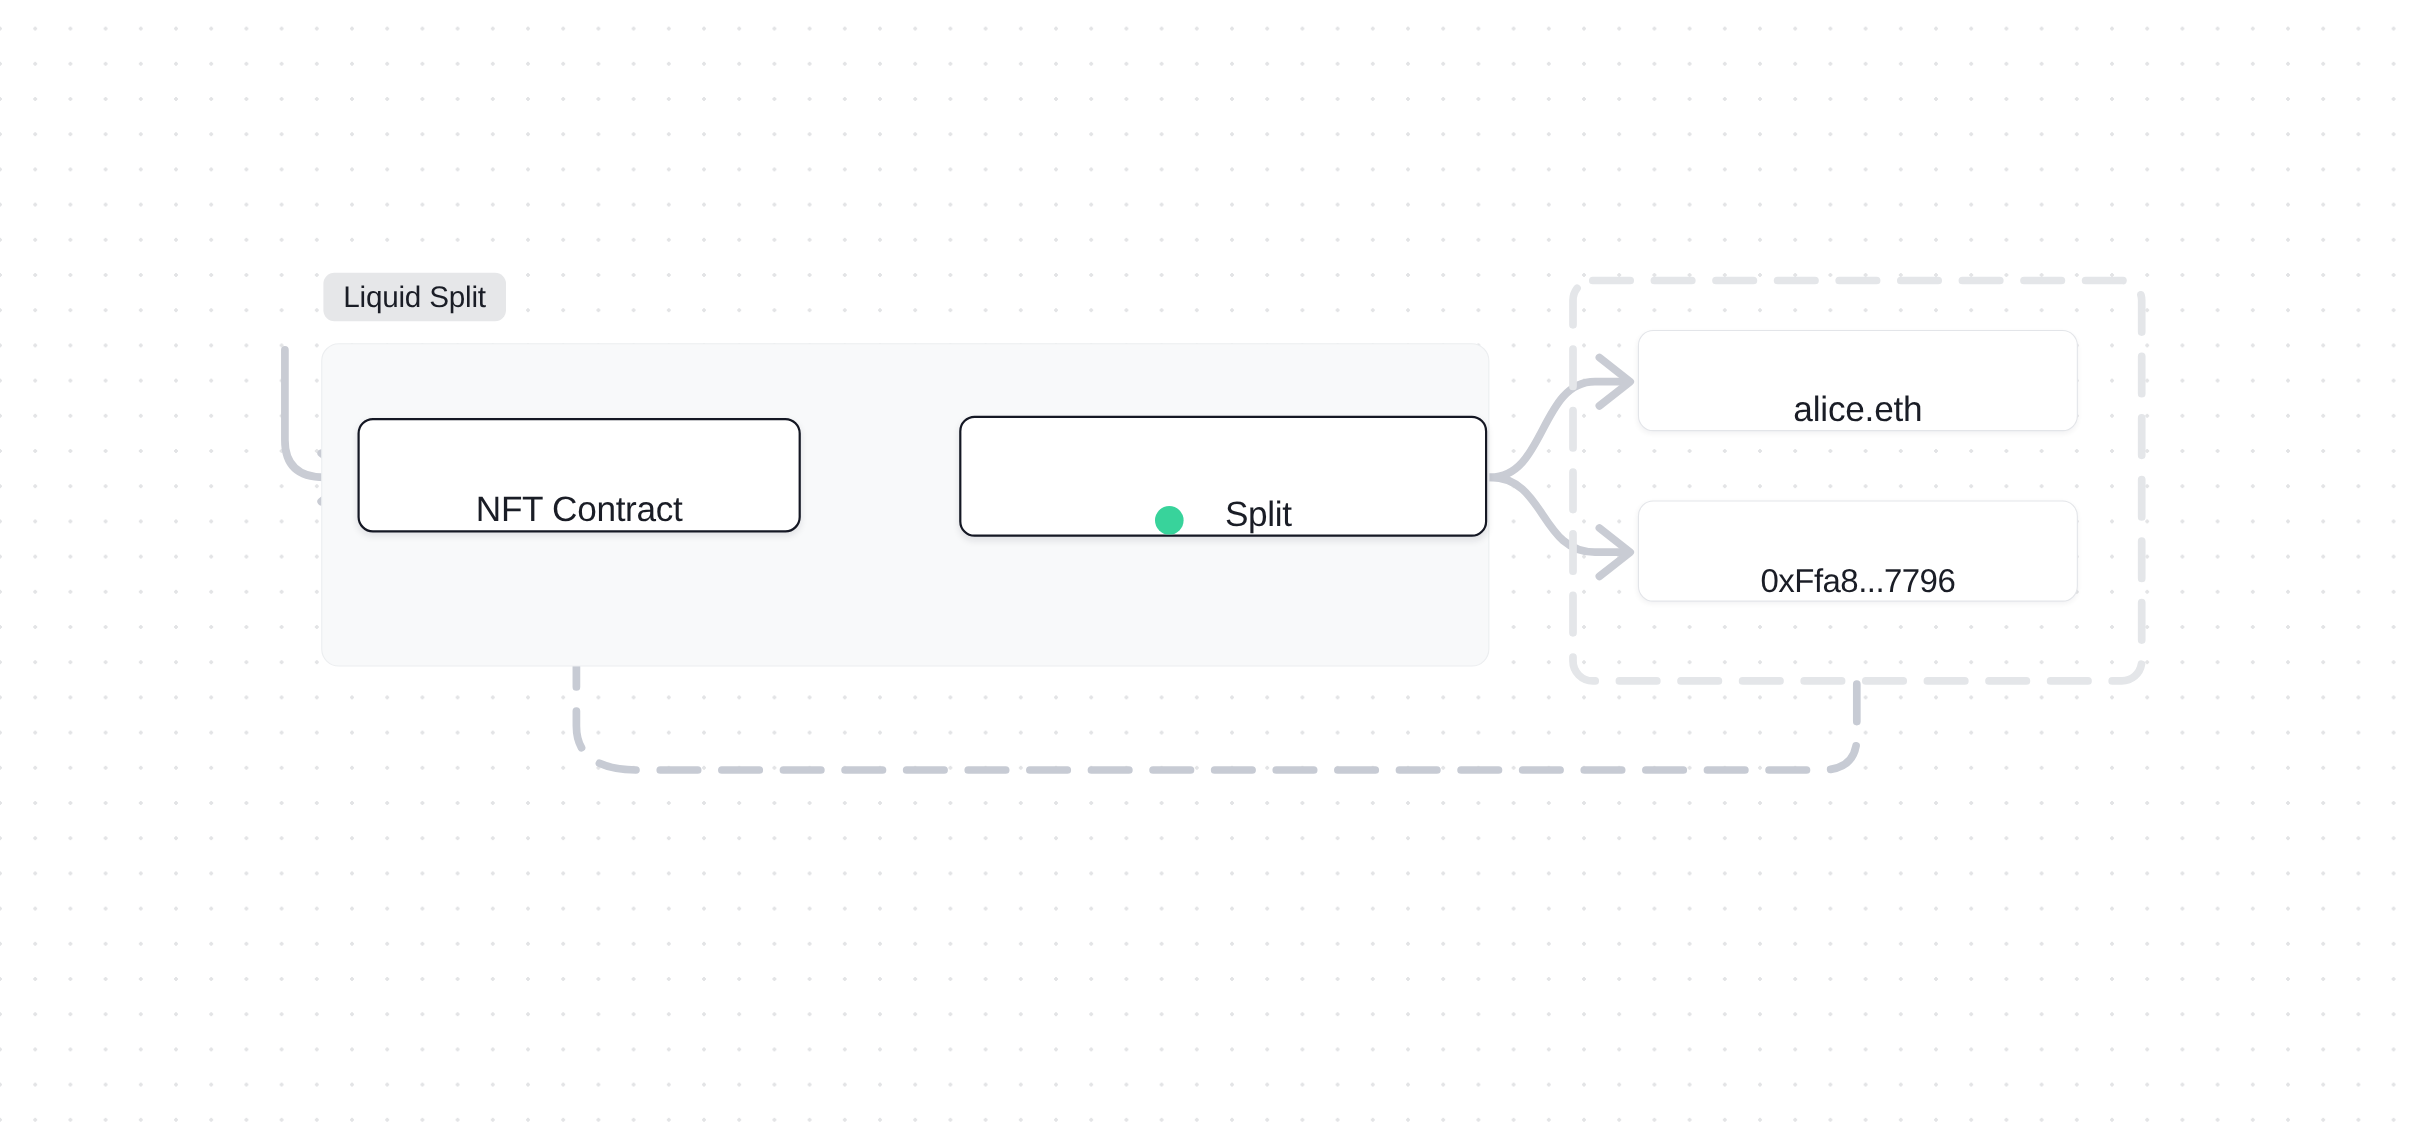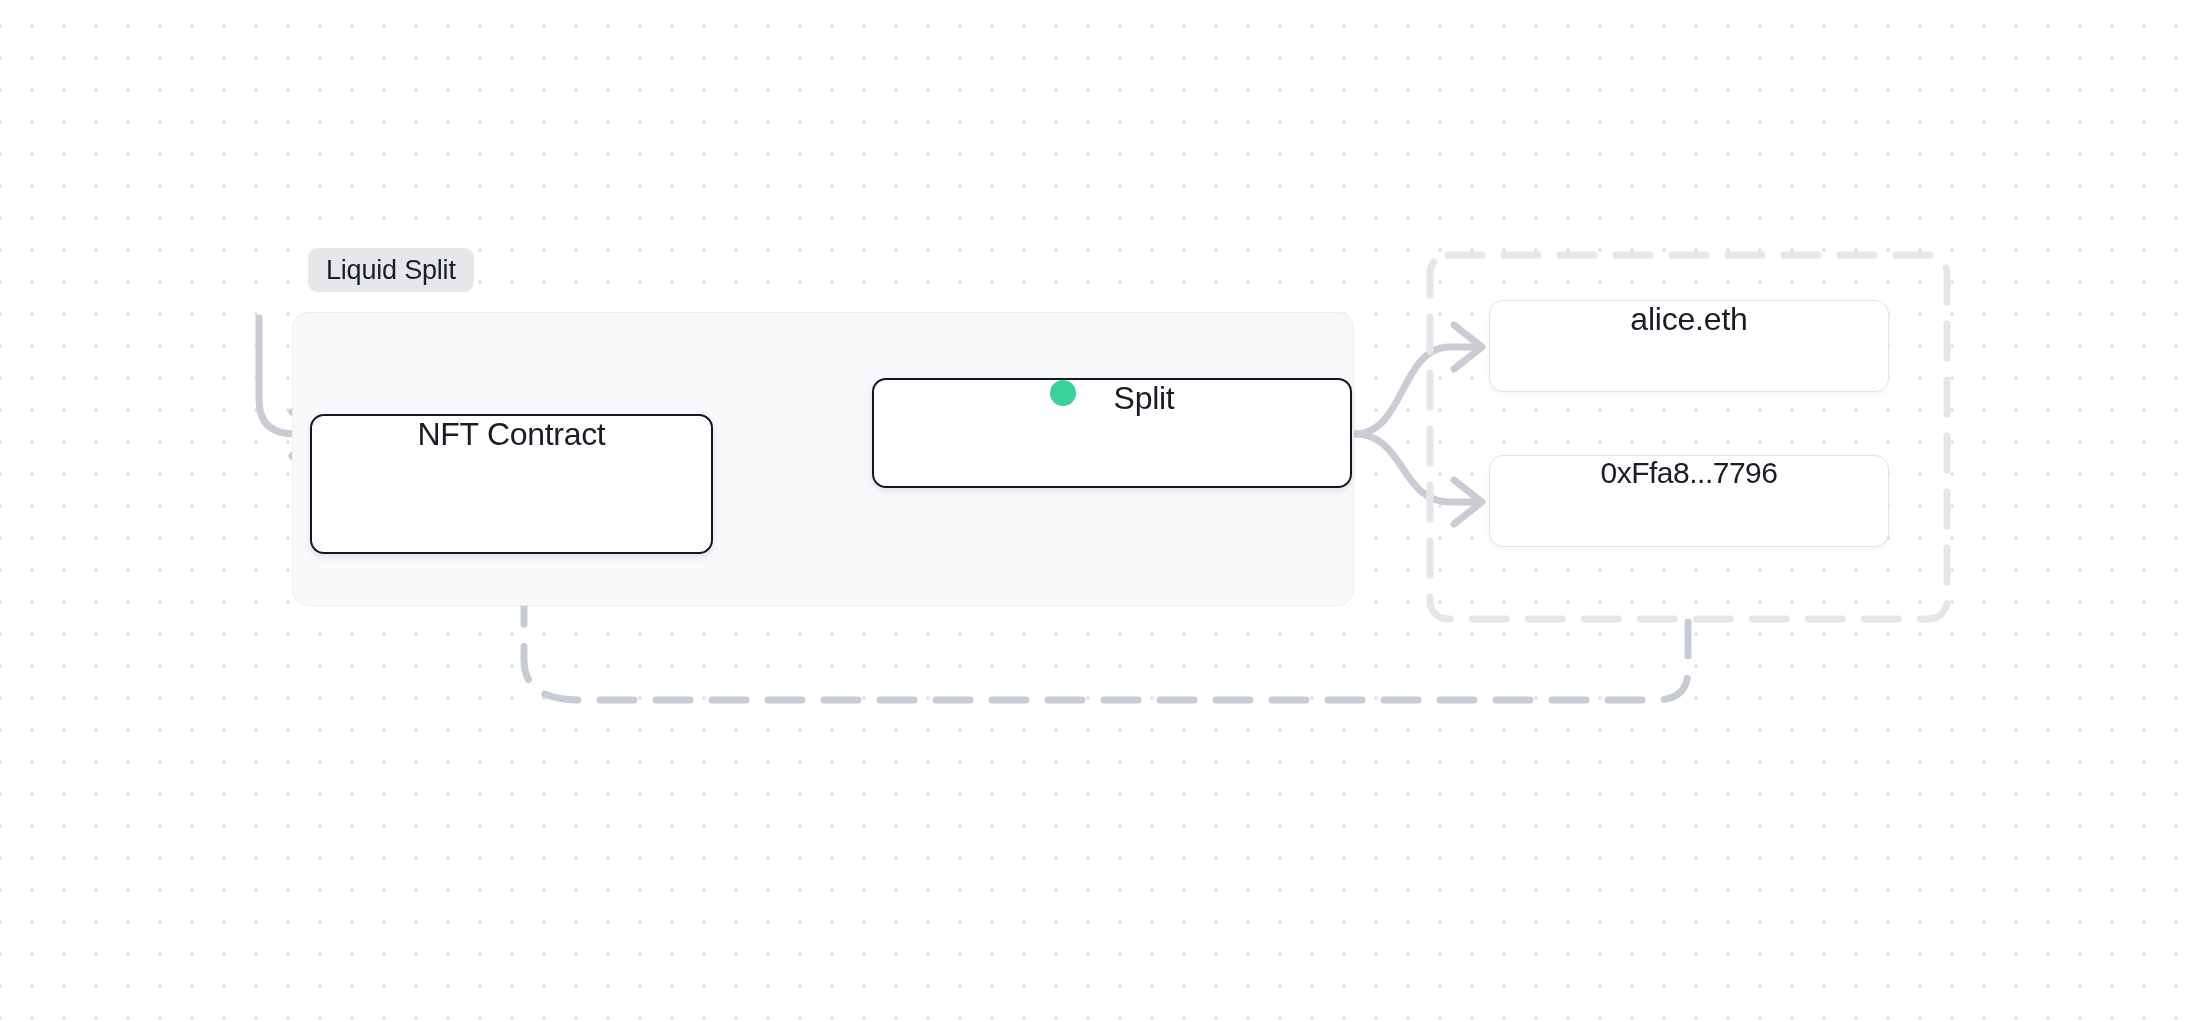--- a/index.html
+++ b/index.html
@@ -52,29 +52,28 @@
     height: 44px;
     padding: 0 18px;
     display: flex;
     align-items: center;
     background: #e6e7e9;
     border-radius: 10px;
     font-size: 27px;
     color: #1a1d26;
     letter-spacing: -0.2px;
     white-space: nowrap;
-    margin-left: 14px;
   }
 
   
   .node {
     position: absolute;
     box-sizing: border-box;
     display: flex;
-    align-items: flex-start;
+    align-items: flex-end;
     justify-content: center;
     background: #ffffff;
     color: #1a1d26;
     white-space: nowrap;
   }
 
   .node-primary {
     border: 2px solid #151824;
     border-radius: 14px;
     box-shadow: 0 3px 7px rgba(20,24,38,0.10);
@@ -84,25 +83,24 @@
 
   .node-secondary {
     border: 1.5px solid #e3e5e9;
     border-radius: 14px;
     box-shadow: 0 2px 5px rgba(20,24,38,0.05);
     font-size: 32px;
     letter-spacing: -0.2px;
   }
 
   #node-nft {
-    left: 310px;
+    left: 325px;
     top: 380px;
     width: 403px;
-    height: 140px;
-    margin-top: 34px;
+    height: 104px;
   }
 
   #node-split {
     left: 872px;
     top: 378px;
     width: 480px;
     height: 110px;
     gap: 38px;
   }
 

